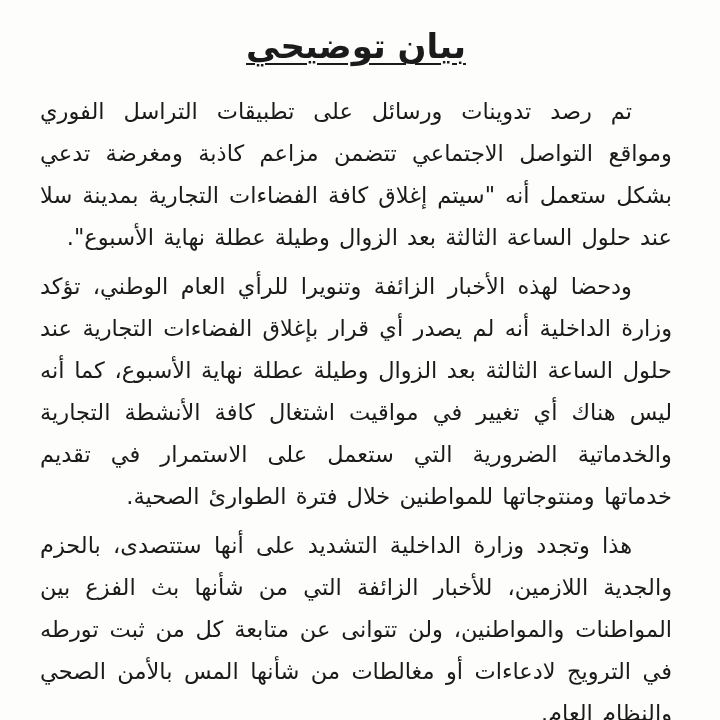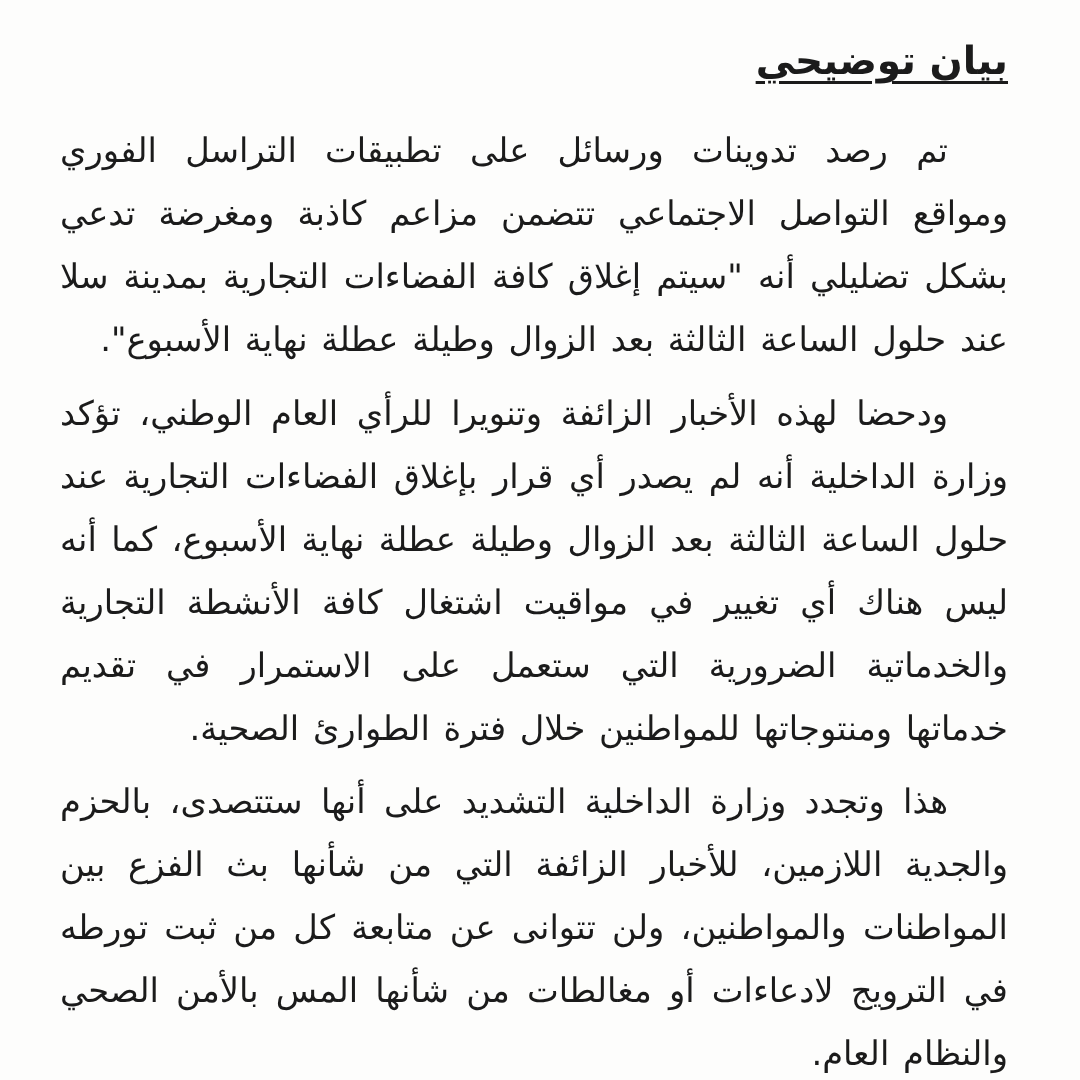--- a/index.html
+++ b/index.html
@@ -14,21 +14,22 @@
     margin: 0 auto;
     background: var(--page-bg, #fdfdfc);
     box-sizing: border-box;
     padding: 16px 48px 10px 40px;
     direction: rtl;
     overflow: hidden;
     font-family: "DejaVu Sans", sans-serif;
     color: var(--text-color, #1b1b1b);
   }
   .title {
-    font-size: 26px;
+    text-align: center;
+    font-size: 34px;
     font-weight: bold;
     text-decoration: underline;
     text-underline-offset: 5px;
     text-decoration-thickness: 2px;
     margin: 10px 0 24px 0;
     letter-spacing: 0;
   }
   .para {
     font-size: 22.5px;
     line-height: 42px;
@@ -37,18 +38,18 @@
     margin: 0 0 7px 0;
     word-spacing: 2px;
   }
 </style>
 </head>
 <body>
 
 <div class="page">
   <h1 class="title">بيان توضيحي</h1>
 
-  <p class="para">تم رصد تدوينات ورسائل على تطبيقات التراسل الفوري ومواقع التواصل الاجتماعي تتضمن مزاعم كاذبة ومغرضة تدعي بشكل تضليلي أنه "سيتم إغلاق كافة الفضاءات التجارية بمدينة سلا عند حلول الساعة الثالثة بعد الزوال وطيلة عطلة نهاية الأسبوع".</p>
+  <p class="para">تم رصد تدوينات ورسائل على تطبيقات التراسل الفوري ومواقع التواصل الاجتماعي تتضمن مزاعم كاذبة ومغرضة تدعي بشكل ستعمل أنه "سيتم إغلاق كافة الفضاءات التجارية بمدينة سلا عند حلول الساعة الثالثة بعد الزوال وطيلة عطلة نهاية الأسبوع".</p>
 
   <p class="para">ودحضا لهذه الأخبار الزائفة وتنويرا للرأي العام الوطني، تؤكد وزارة الداخلية أنه لم يصدر أي قرار بإغلاق الفضاءات التجارية عند حلول الساعة الثالثة بعد الزوال وطيلة عطلة نهاية الأسبوع، كما أنه ليس هناك أي تغيير في مواقيت اشتغال كافة الأنشطة التجارية والخدماتية الضرورية التي ستعمل على الاستمرار في تقديم خدماتها ومنتوجاتها للمواطنين خلال فترة الطوارئ الصحية.</p>
 
   <p class="para">هذا وتجدد وزارة الداخلية التشديد على أنها ستتصدى، بالحزم والجدية اللازمين، للأخبار الزائفة التي من شأنها بث الفزع بين المواطنات والمواطنين، ولن تتوانى عن متابعة كل من ثبت تورطه في الترويج لادعاءات أو مغالطات من شأنها المس بالأمن الصحي والنظام العام.</p>
 </div>
 
 </body></html>

